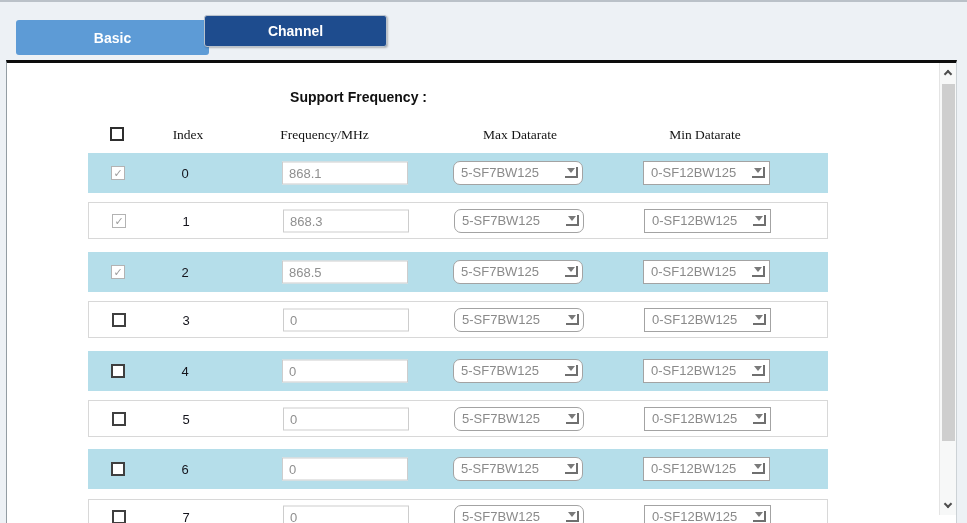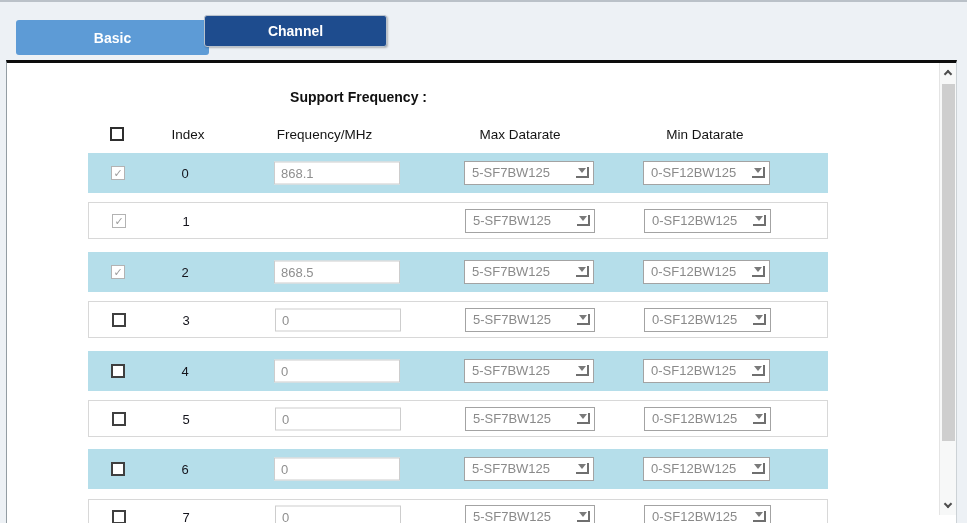--- a/index.html
+++ b/index.html
@@ -45,21 +45,21 @@
   }
   .combo-btn {
     position:absolute; right:0; top:0; width:17px; height:19px;
     background:linear-gradient(#f5f5f5,#c7c7c7);
     border-left:1px solid #8d8d8d;
     display:flex; align-items:center; justify-content:center;
   }
   .tri { width:0; height:0; border-left:4px solid transparent; border-right:4px solid transparent; border-top:5px solid #151515; }
 
   
-  .col-header { position:absolute; top:64px; font-size:13.5px; color:#141414; }
+  .col-header { position:absolute; top:64px; font-size:13.5px; color:#141414;font-family:Liberation Serif, serif; }
   .hdr-index { left:141px; width:80px;  text-align:center; }
   .hdr-freq  { left:250px; width:135px; text-align:center; }
   .hdr-max   { left:443px; width:140px; text-align:center; }
   .hdr-min   { left:628px; width:140px; text-align:center; }
   .hdr-checkbox {
     position:absolute; left:103px; top:64px; width:14px; height:14px;
     background:#fff; border:2px solid #2e2e2e; cursor:pointer;
   }
 
   
@@ -74,31 +74,31 @@
     font-size:11px; line-height:12px; text-align:center;
   }
   .cb.checked   { border:1px solid #b3b3b3; color:#9c9c9c; }
   .cb.unchecked { border:2px solid #3f3f3f; }
 
   .idx {
     position:absolute; left:65px; top:50%; transform:translateY(-50%);
     width:64px; text-align:center; font-size:13px; color:#14141c;
   }
   .freq-input {
-    position:absolute; left:186px; top:50%; transform:translateY(-50%);
+    position:absolute; left:194px; top:50%; transform:translateY(-50%);
     width:126px; height:23px; border:1px solid #cdcdcd; background:#fff;
     color:#8f8f8f; font-size:13px; padding:0 6px;
     font-family:"Liberation Sans", sans-serif;
   }
   .dr-select {
     position:absolute; top:50%; transform:translateY(-50%); height:24px;
     border:1px solid #a3a3a3; background:#fff; color:#8a8a8a;
     font-size:13px; line-height:22px; padding-left:7px; cursor:pointer;
   }
-  .dr-max { left:376px; width:130px; }
+  .dr-max { left:365px; width:130px;border-radius:7px; }
   .dr-min { left:555px; width:127px; }
   .dd-arrow {
     position:absolute; right:4px; top:5px; width:13px; height:11px;
     border-bottom:2px solid #6f6f6f; border-right:2px solid #6f6f6f;
     display:flex; justify-content:center; align-items:flex-start;
   }
   .tri2 { width:0; height:0; margin-top:1px; border-left:4px solid transparent; border-right:4px solid transparent; border-top:5px solid #7a7a7a; }
 
   
   .scrollbar {
@@ -150,20 +150,21 @@
     <div class="dr-select dr-min">
       <span class="dd-text">0-SF12BW125</span>
       <span class="dd-arrow">
             <span class="tri2"></span>
           </span>
     </div>
   </div>
       <div class="row plain" style="top: 49.4px;">
     <span class="cb checked">✓</span>
     <span class="idx">1</span>
+    <input class="freq-input" value="868.3" style="">
     <div class="dr-select dr-max">
       <span class="dd-text">5-SF7BW125</span>
       <span class="dd-arrow">
             <span class="tri2"></span>
           </span>
     </div>
     <div class="dr-select dr-min">
       <span class="dd-text">0-SF12BW125</span>
       <span class="dd-arrow">
             <span class="tri2"></span>

